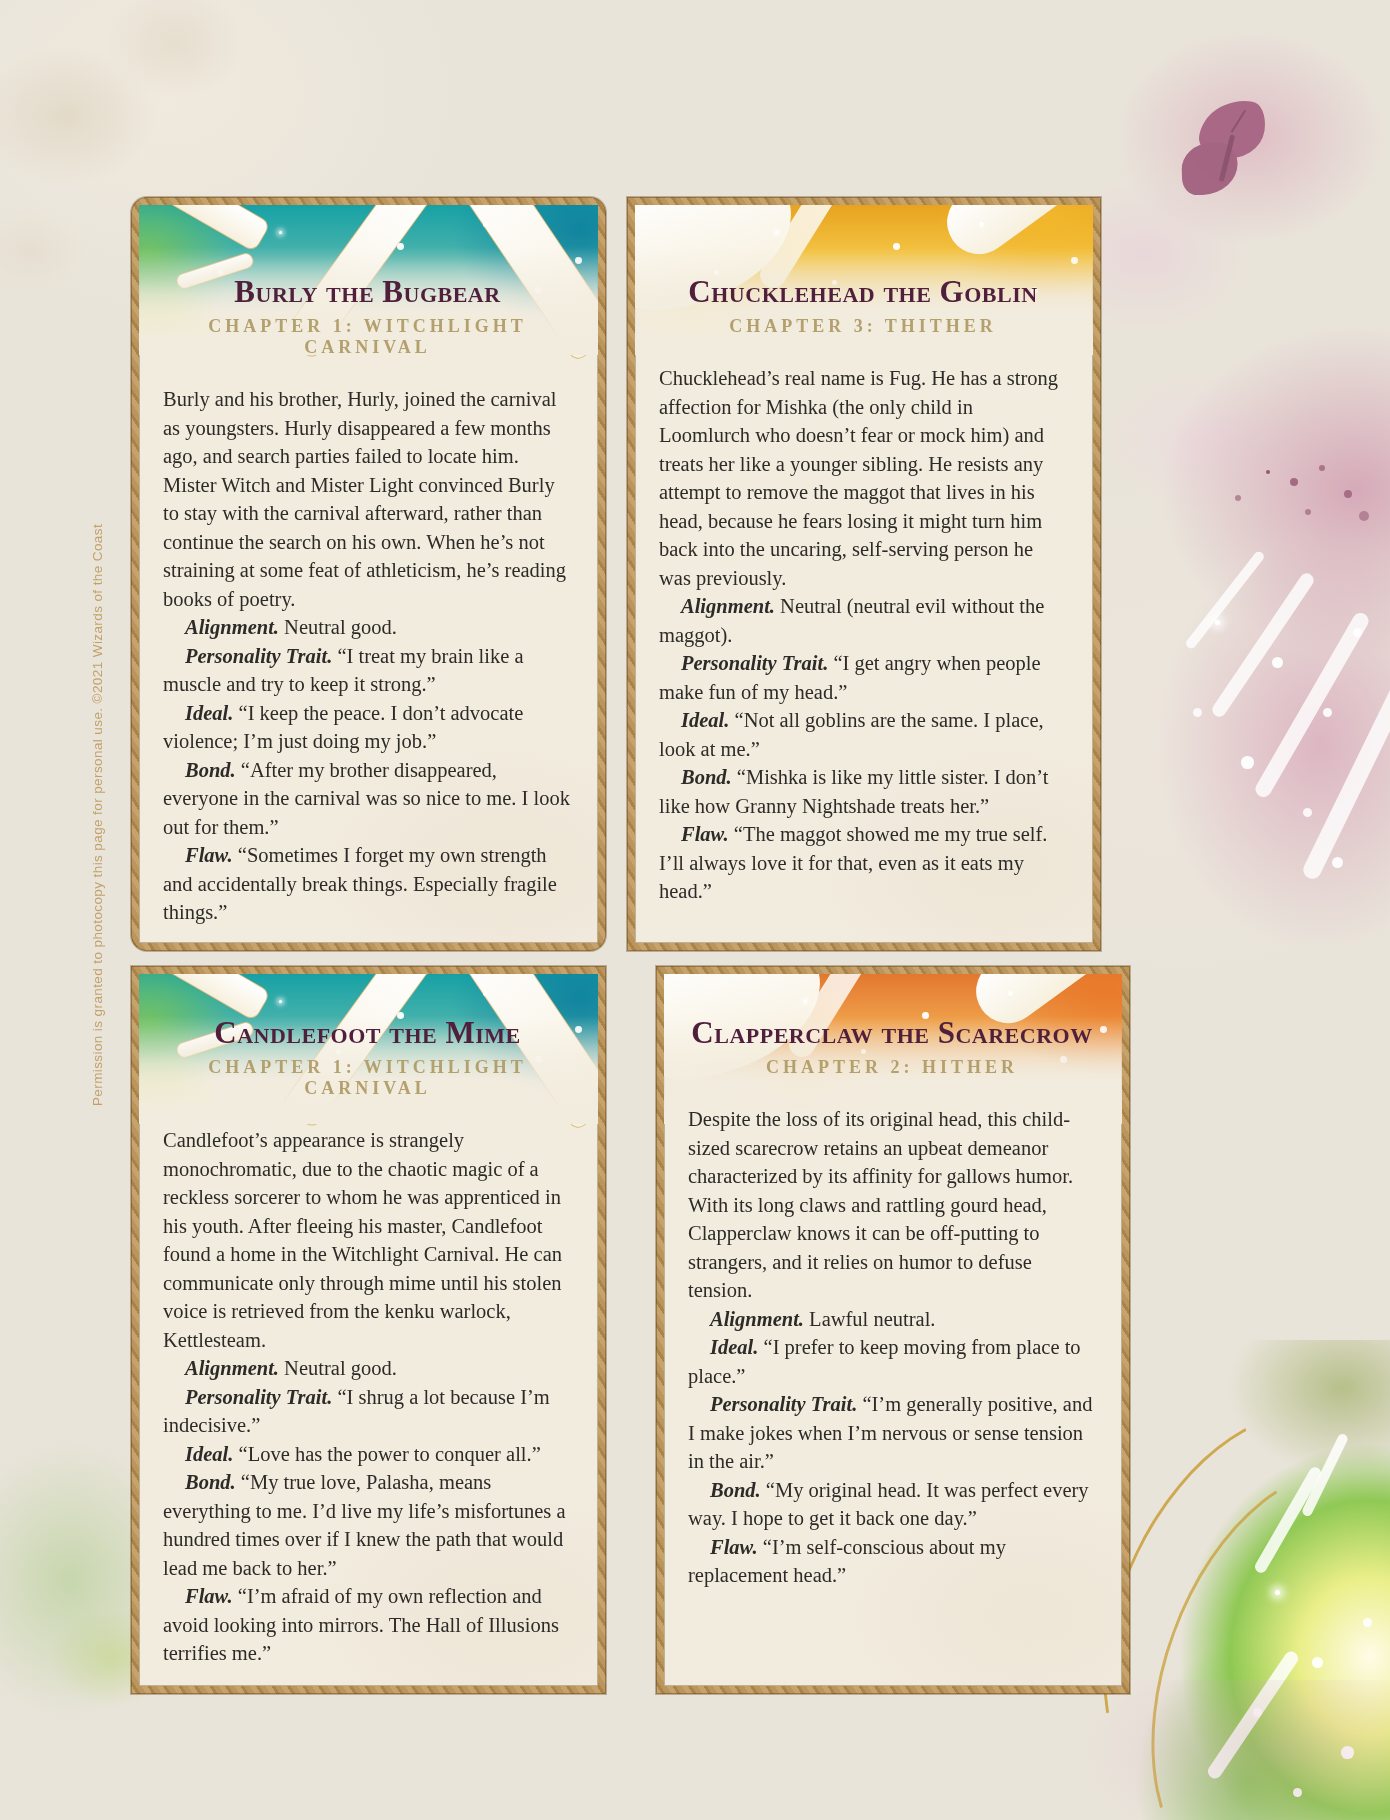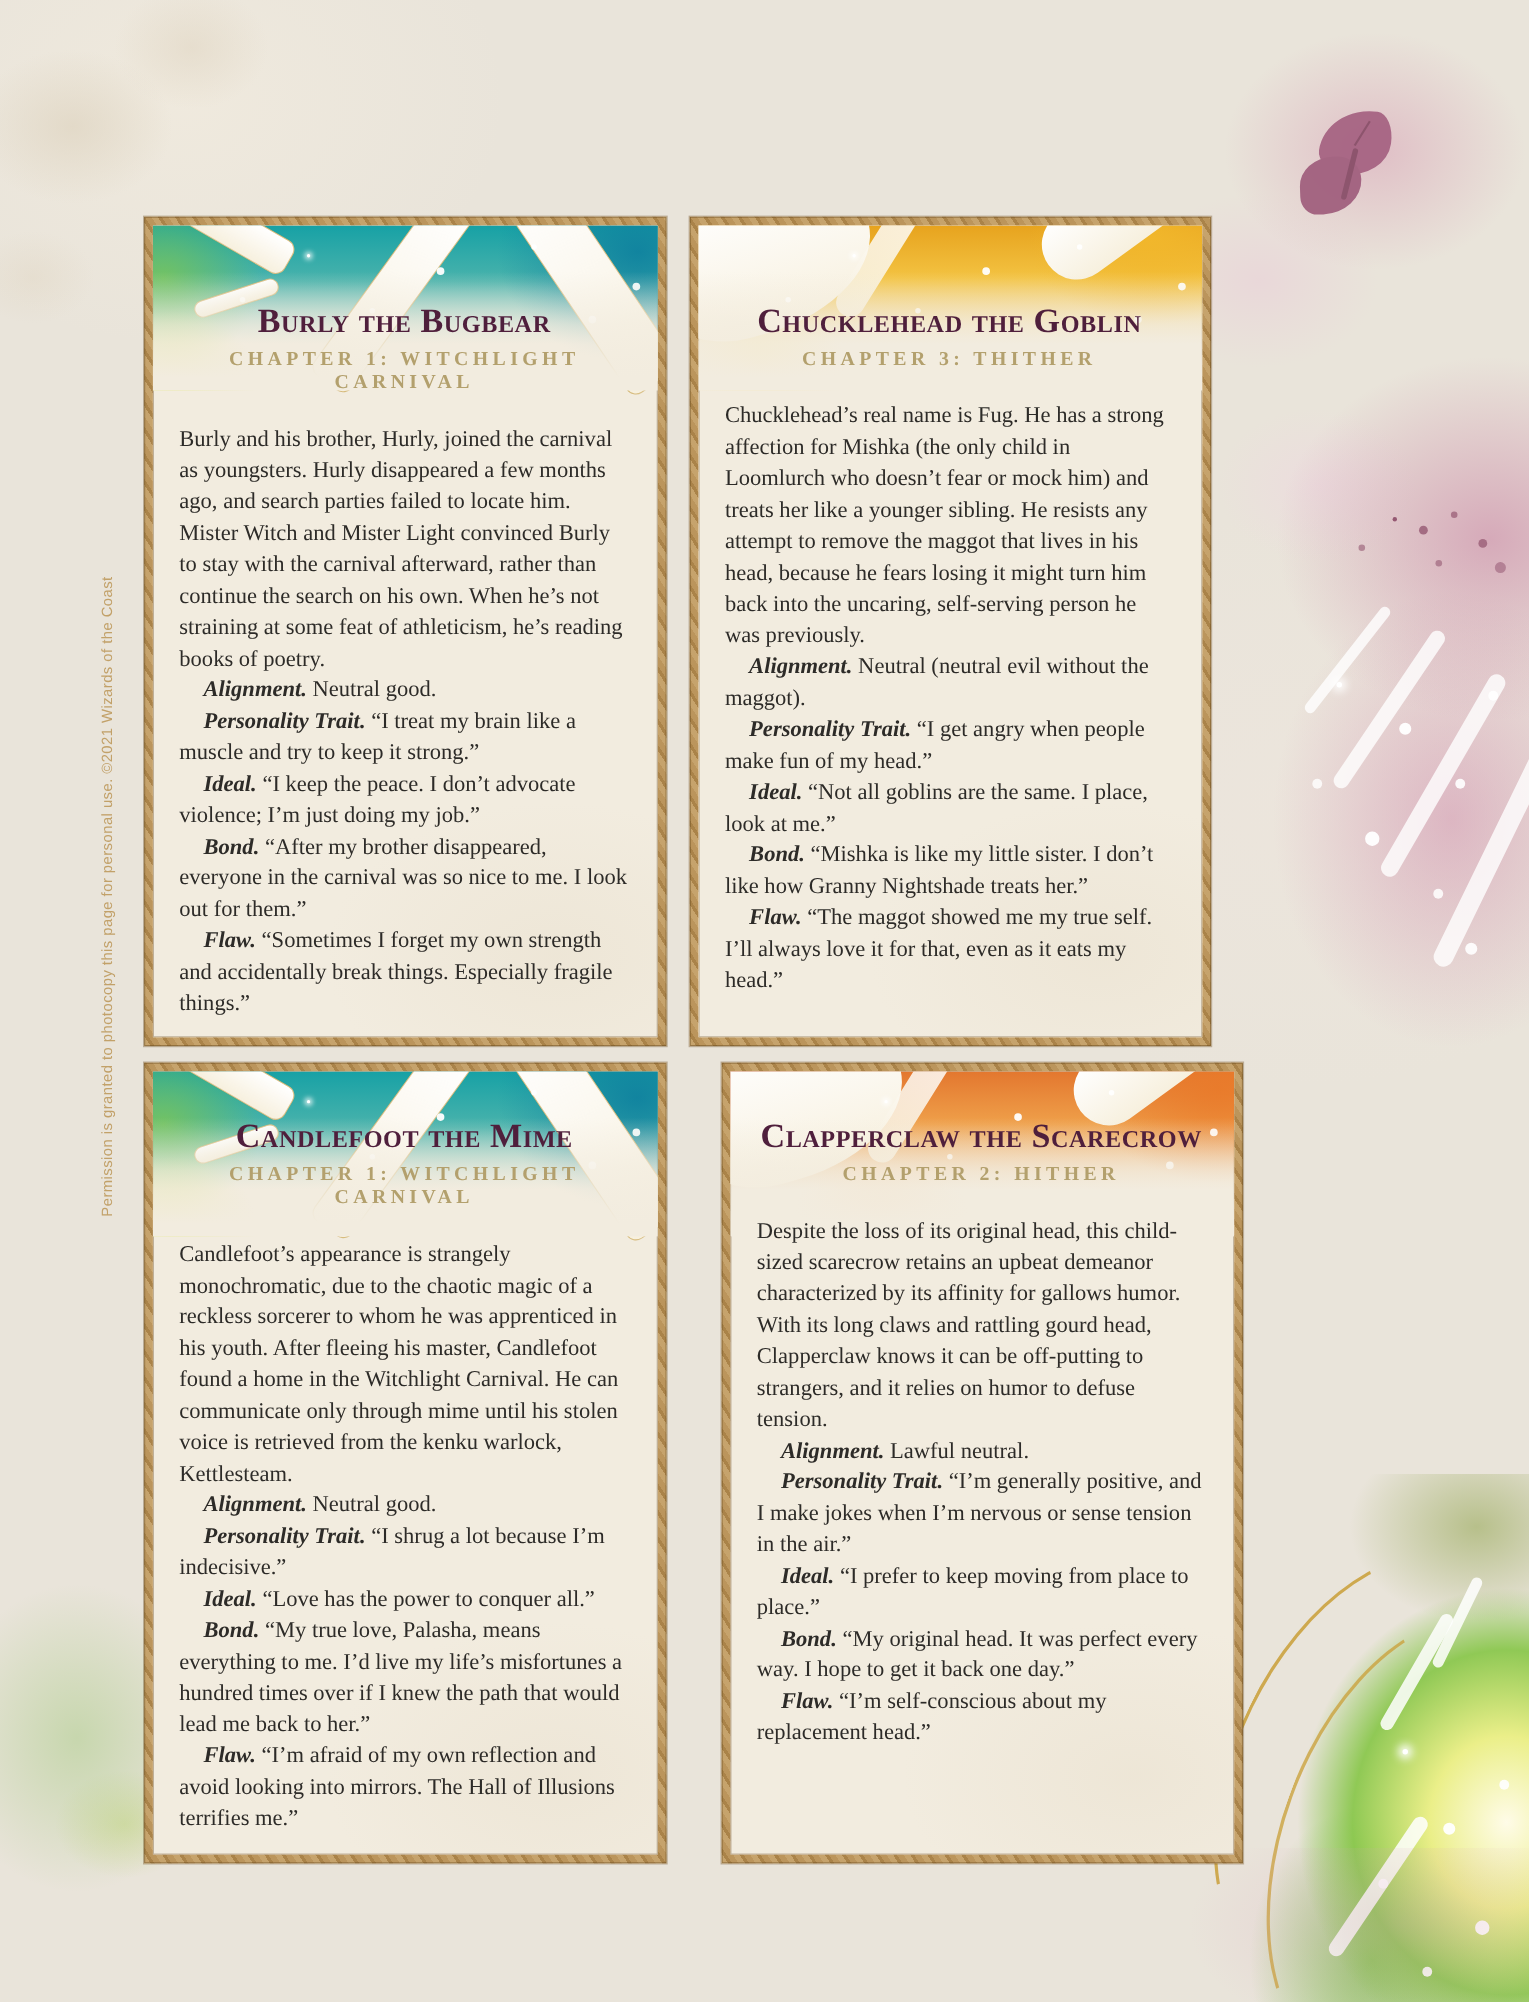--- a/index.html
+++ b/index.html
@@ -71,21 +71,21 @@
   
   .sidebar-note{position:absolute; left:97px; top:815px;
     transform:translate(-50%,-50%) rotate(-90deg); white-space:nowrap;
     font-family:"Liberation Sans", sans-serif; font-size:13.5px; letter-spacing:.4px;
     color:#c2a169;}
 
   
   .card{position:absolute; padding:8px;
     background:repeating-linear-gradient(57deg,#c6a36c 0 5px,#aa8349 5px 8px,#bb955c 8px 13px);
     box-shadow:inset 0 0 0 1px rgba(96,66,24,.45), 0 0 0 1px rgba(96,66,24,.35);}
-  .pos1{left:131px; top:197px;  width:459px; height:738px;}
+  .pos1{left:131px; top:197px;  width:459px; height:738px;border-radius:16px;}
   .pos2{left:627px; top:197px;  width:458px; height:738px;}
   .pos3{left:131px; top:966px;  width:459px; height:712px;}
   .pos4{left:656px; top:966px;  width:458px; height:712px;}
   .card-inner{position:relative; width:100%; height:100%; overflow:hidden; background:
       radial-gradient(300px 200px at 80% 90%, rgba(233,224,206,.5), transparent 70%),
       #f2ecdf;
     box-shadow:inset 0 0 0 1px rgba(96,66,24,.35);}
   .card-art{position:absolute; left:0; top:0; right:0; height:150px;}
   .theme-carnival .card-art{background:
       radial-gradient(110px 95px at 4% 96%, rgba(224,231,105,.9), rgba(224,231,105,0) 70%),
@@ -254,22 +254,22 @@
         <div class="sparkles"></div>
         <div class="art-fade"></div>
       </div>
       <div class="card-content">
         <h2 class="title">Clapperclaw the Scarecrow</h2>
         <div class="chapter">CHAPTER 2: HITHER</div>
         <div class="body-text">
           <p class="intro">Despite the loss of its original head, this child-sized scarecrow retains an upbeat demeanor characterized by its affinity for gallows humor. With its long claws and rattling gourd head, Clapperclaw knows it can be off-putting to strangers, and it relies on humor to defuse tension.</p>
           <div>
                 <div class="stat"><span class="stat-label">Alignment.</span> <span class="stat-text">Lawful neutral.</span></div>
+                <div class="stat"><span class="stat-label">Ideal.</span> <span class="stat-text">“I prefer to keep moving from place to place.”</span></div>
                 <div class="stat"><span class="stat-label">Personality Trait.</span> <span class="stat-text">“I’m generally positive, and I make jokes when I’m nervous or sense tension in the air.”</span></div>
-                <div class="stat"><span class="stat-label">Ideal.</span> <span class="stat-text">“I prefer to keep moving from place to place.”</span></div>
                 <div class="stat"><span class="stat-label">Bond.</span> <span class="stat-text">“My original head. It was perfect every way. I hope to get it back one day.”</span></div>
                 <div class="stat"><span class="stat-label">Flaw.</span> <span class="stat-text">“I’m self-conscious about my replacement head.”</span></div>
               </div>
         </div>
       </div>
     </div>
   </div>
     </div>
 </div>
 

